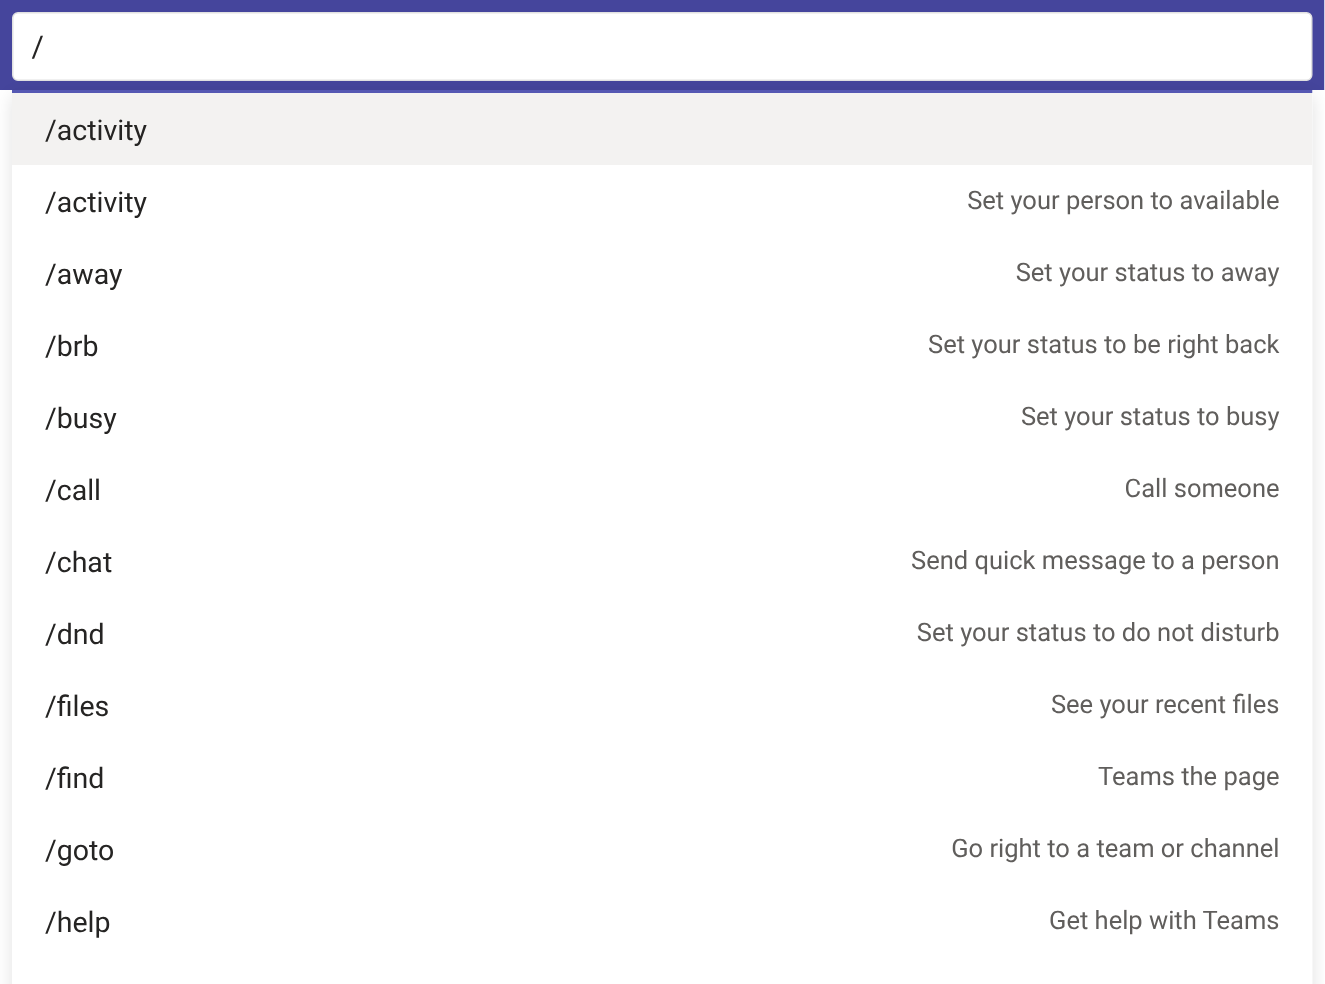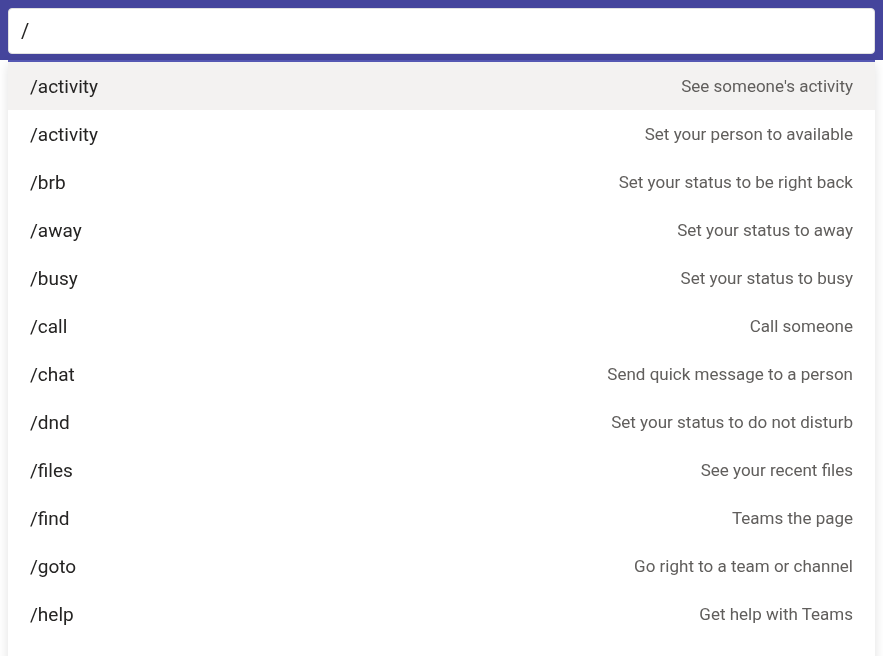--- a/index.html
+++ b/index.html
@@ -92,33 +92,32 @@
 <div class="search-wrap">
   <div class="search-box">
     <input type="text" class="search-input" value="/" style="">
   </div>
 </div>
 
 <div class="dropdown" id="dropdown">
 
 <div class="cmd-item highlighted">
       <span class="cmd-name">/activity</span>
-      <span class="cmd-desc">See someone's activity</span>
     </div>
     <div class="cmd-item">
       <span class="cmd-name">/activity</span>
       <span class="cmd-desc">Set your person to available</span>
     </div>
     <div class="cmd-item">
+      <span class="cmd-name">/away</span>
+      <span class="cmd-desc">Set your status to away</span>
+    </div>
+    <div class="cmd-item">
       <span class="cmd-name">/brb</span>
       <span class="cmd-desc">Set your status to be right back</span>
-    </div>
-    <div class="cmd-item">
-      <span class="cmd-name">/away</span>
-      <span class="cmd-desc">Set your status to away</span>
     </div>
     <div class="cmd-item">
       <span class="cmd-name">/busy</span>
       <span class="cmd-desc">Set your status to busy</span>
     </div>
     <div class="cmd-item">
       <span class="cmd-name">/call</span>
       <span class="cmd-desc">Call someone</span>
     </div>
     <div class="cmd-item">

